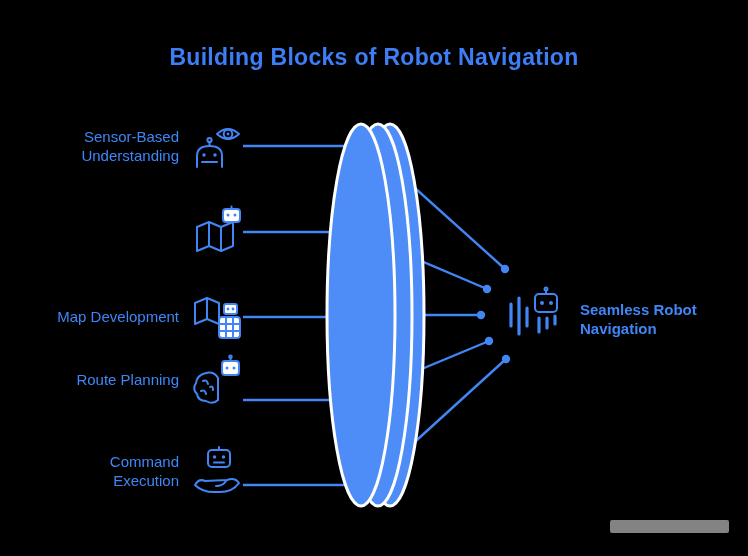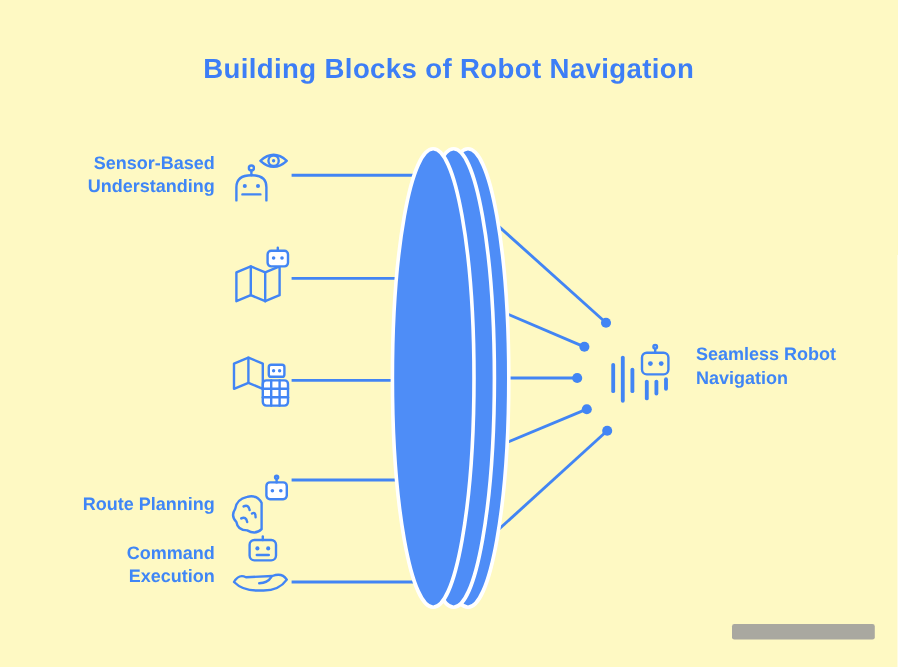--- a/index.html
+++ b/index.html
@@ -4,55 +4,55 @@
 <style>
   :root{
     --accent:#4285F4;
     --title-color:#3D7EF6;
     --label-color:#3F86F6;
     --ellipse-fill:#4E8DF7;
     --watermark-color:#9a9a9a;
   }
   html,body{margin:0;padding:0;background:#fff;}
   .stage{
-    position:relative;width:748px;height:556px;background:#fef9c3;overflow:hidden;
+    position:relative;width:748px;height:556px;background:#000000;overflow:hidden;
     font-family:"Liberation Sans",sans-serif;
   }
   .title{
     position:absolute;top:44px;left:0;width:748px;text-align:center;
     font-size:23px;font-weight:bold;color:var(--title-color);letter-spacing:.3px;margin:0;
   }
   .art{position:absolute;left:0;top:0;}
   .ln{stroke:var(--accent);stroke-width:2.4;}
   .disk{fill:var(--ellipse-fill);stroke:#ffffff;stroke-width:3;}
   .dot{fill:var(--accent);}
   .row{
     position:absolute;left:0;width:245px;height:70px;
     display:flex;justify-content:flex-end;align-items:center;gap:11px;
   }
   .row-label{
-    color:var(--label-color);font-size:15px;font-weight:bold;line-height:1.3;
+    color:var(--label-color);font-size:15px;font-weight:normal;line-height:1.3;
     text-align:right;white-space:pre-line;
   }
   .icon-box{width:55px;height:55px;flex:0 0 55px;}
   .icon-svg{stroke:var(--accent);fill:none;stroke-width:2;stroke-linecap:round;stroke-linejoin:round;}
   .icon-svg .fill{fill:var(--accent);stroke:none;}
   .icon-svg .thick{stroke-width:3.2;}
   .output{
-    position:absolute;left:504px;top:286px;display:flex;align-items:flex-start;gap:14px;
+    position:absolute;left:504px;top:286px;display:flex;align-items:center;gap:14px;
   }
   .output-label{
     color:var(--label-color);font-size:15px;font-weight:bold;line-height:1.3;
     white-space:pre-line;
   }
   .watermark{
     position:absolute;left:610px;top:520px;width:119px;height:13px;
     background:var(--watermark-color);opacity:.85;border-radius:2px;
   }
-  #r1{top:111px}#r2{top:197px}#r3{top:282px}#r4{top:386px}#r5{top:436px}
+  #r1{top:111px}#r2{top:197px}#r3{top:282px}#r4{top:345px}#r5{top:436px}
 </style>
 </head>
 <body>
 
 <div class="stage">
 
   <h1 class="title">Building Blocks of Robot Navigation</h1>
 
   <svg class="art" width="748" height="556" viewBox="0 0 748 556">
 
@@ -105,20 +105,21 @@
         <line x1="31" y1="22" x2="31" y2="46"></line>
         <rect x="33" y="4" width="17" height="13" rx="3" fill="#fff"></rect>
         <line x1="41.5" y1="4" x2="41.5" y2="1.5"></line>
         <circle class="fill" cx="38" cy="10" r="1.5"></circle>
         <circle class="fill" cx="45" cy="10" r="1.5"></circle>
       </svg>
     </div>
   </div>
 
   <div class="row" id="r3">
+    <div class="row-label">Map Development</div>
     <div class="icon-box">
       <svg class="icon-svg" width="55" height="55" viewBox="0 0 55 55">
         <path d="M5 13 L17 8 L29 13 L29 34 L17 29 L5 34 Z"></path>
         <line x1="17" y1="8" x2="17" y2="29"></line>
         <rect x="34" y="14" width="13" height="10" rx="2" fill="#fff"></rect>
         <circle class="fill" cx="38" cy="19" r="1.4"></circle>
         <circle class="fill" cx="43" cy="19" r="1.4"></circle>
         <rect x="29" y="27" width="21" height="21" rx="3" fill="#fff"></rect>
         <line x1="36" y1="27" x2="36" y2="48"></line>
         <line x1="43" y1="27" x2="43" y2="48"></line>

